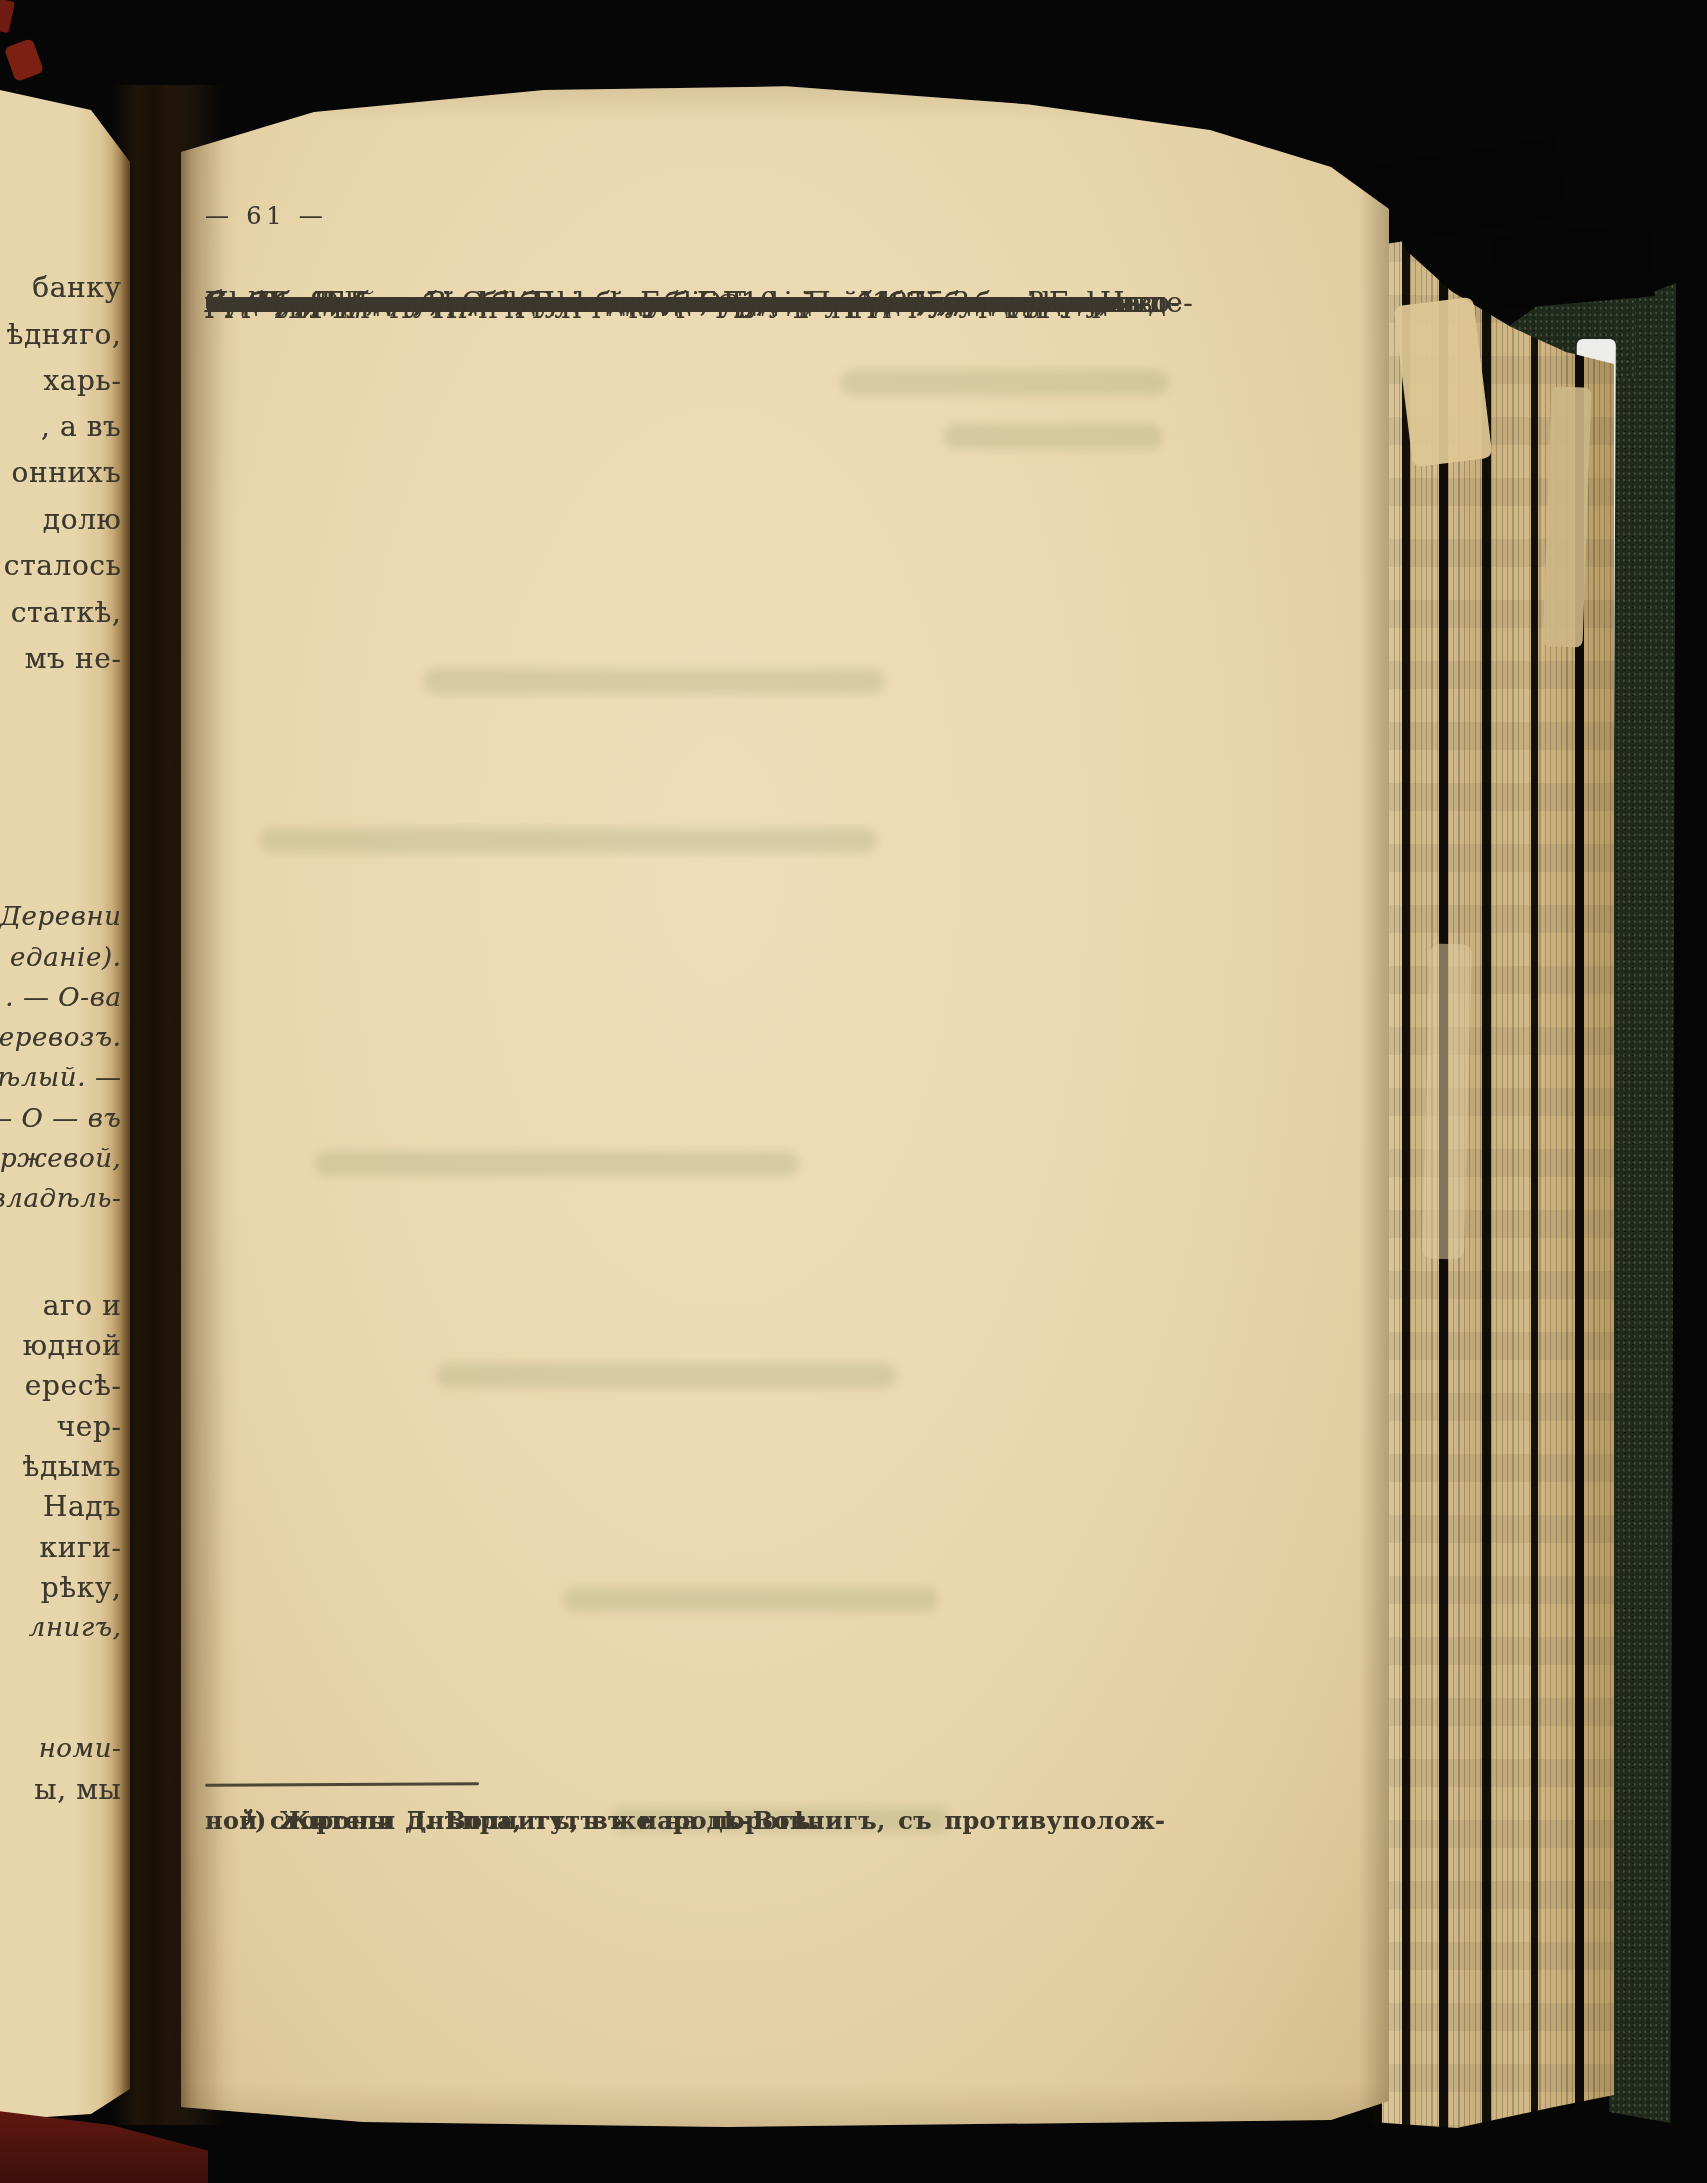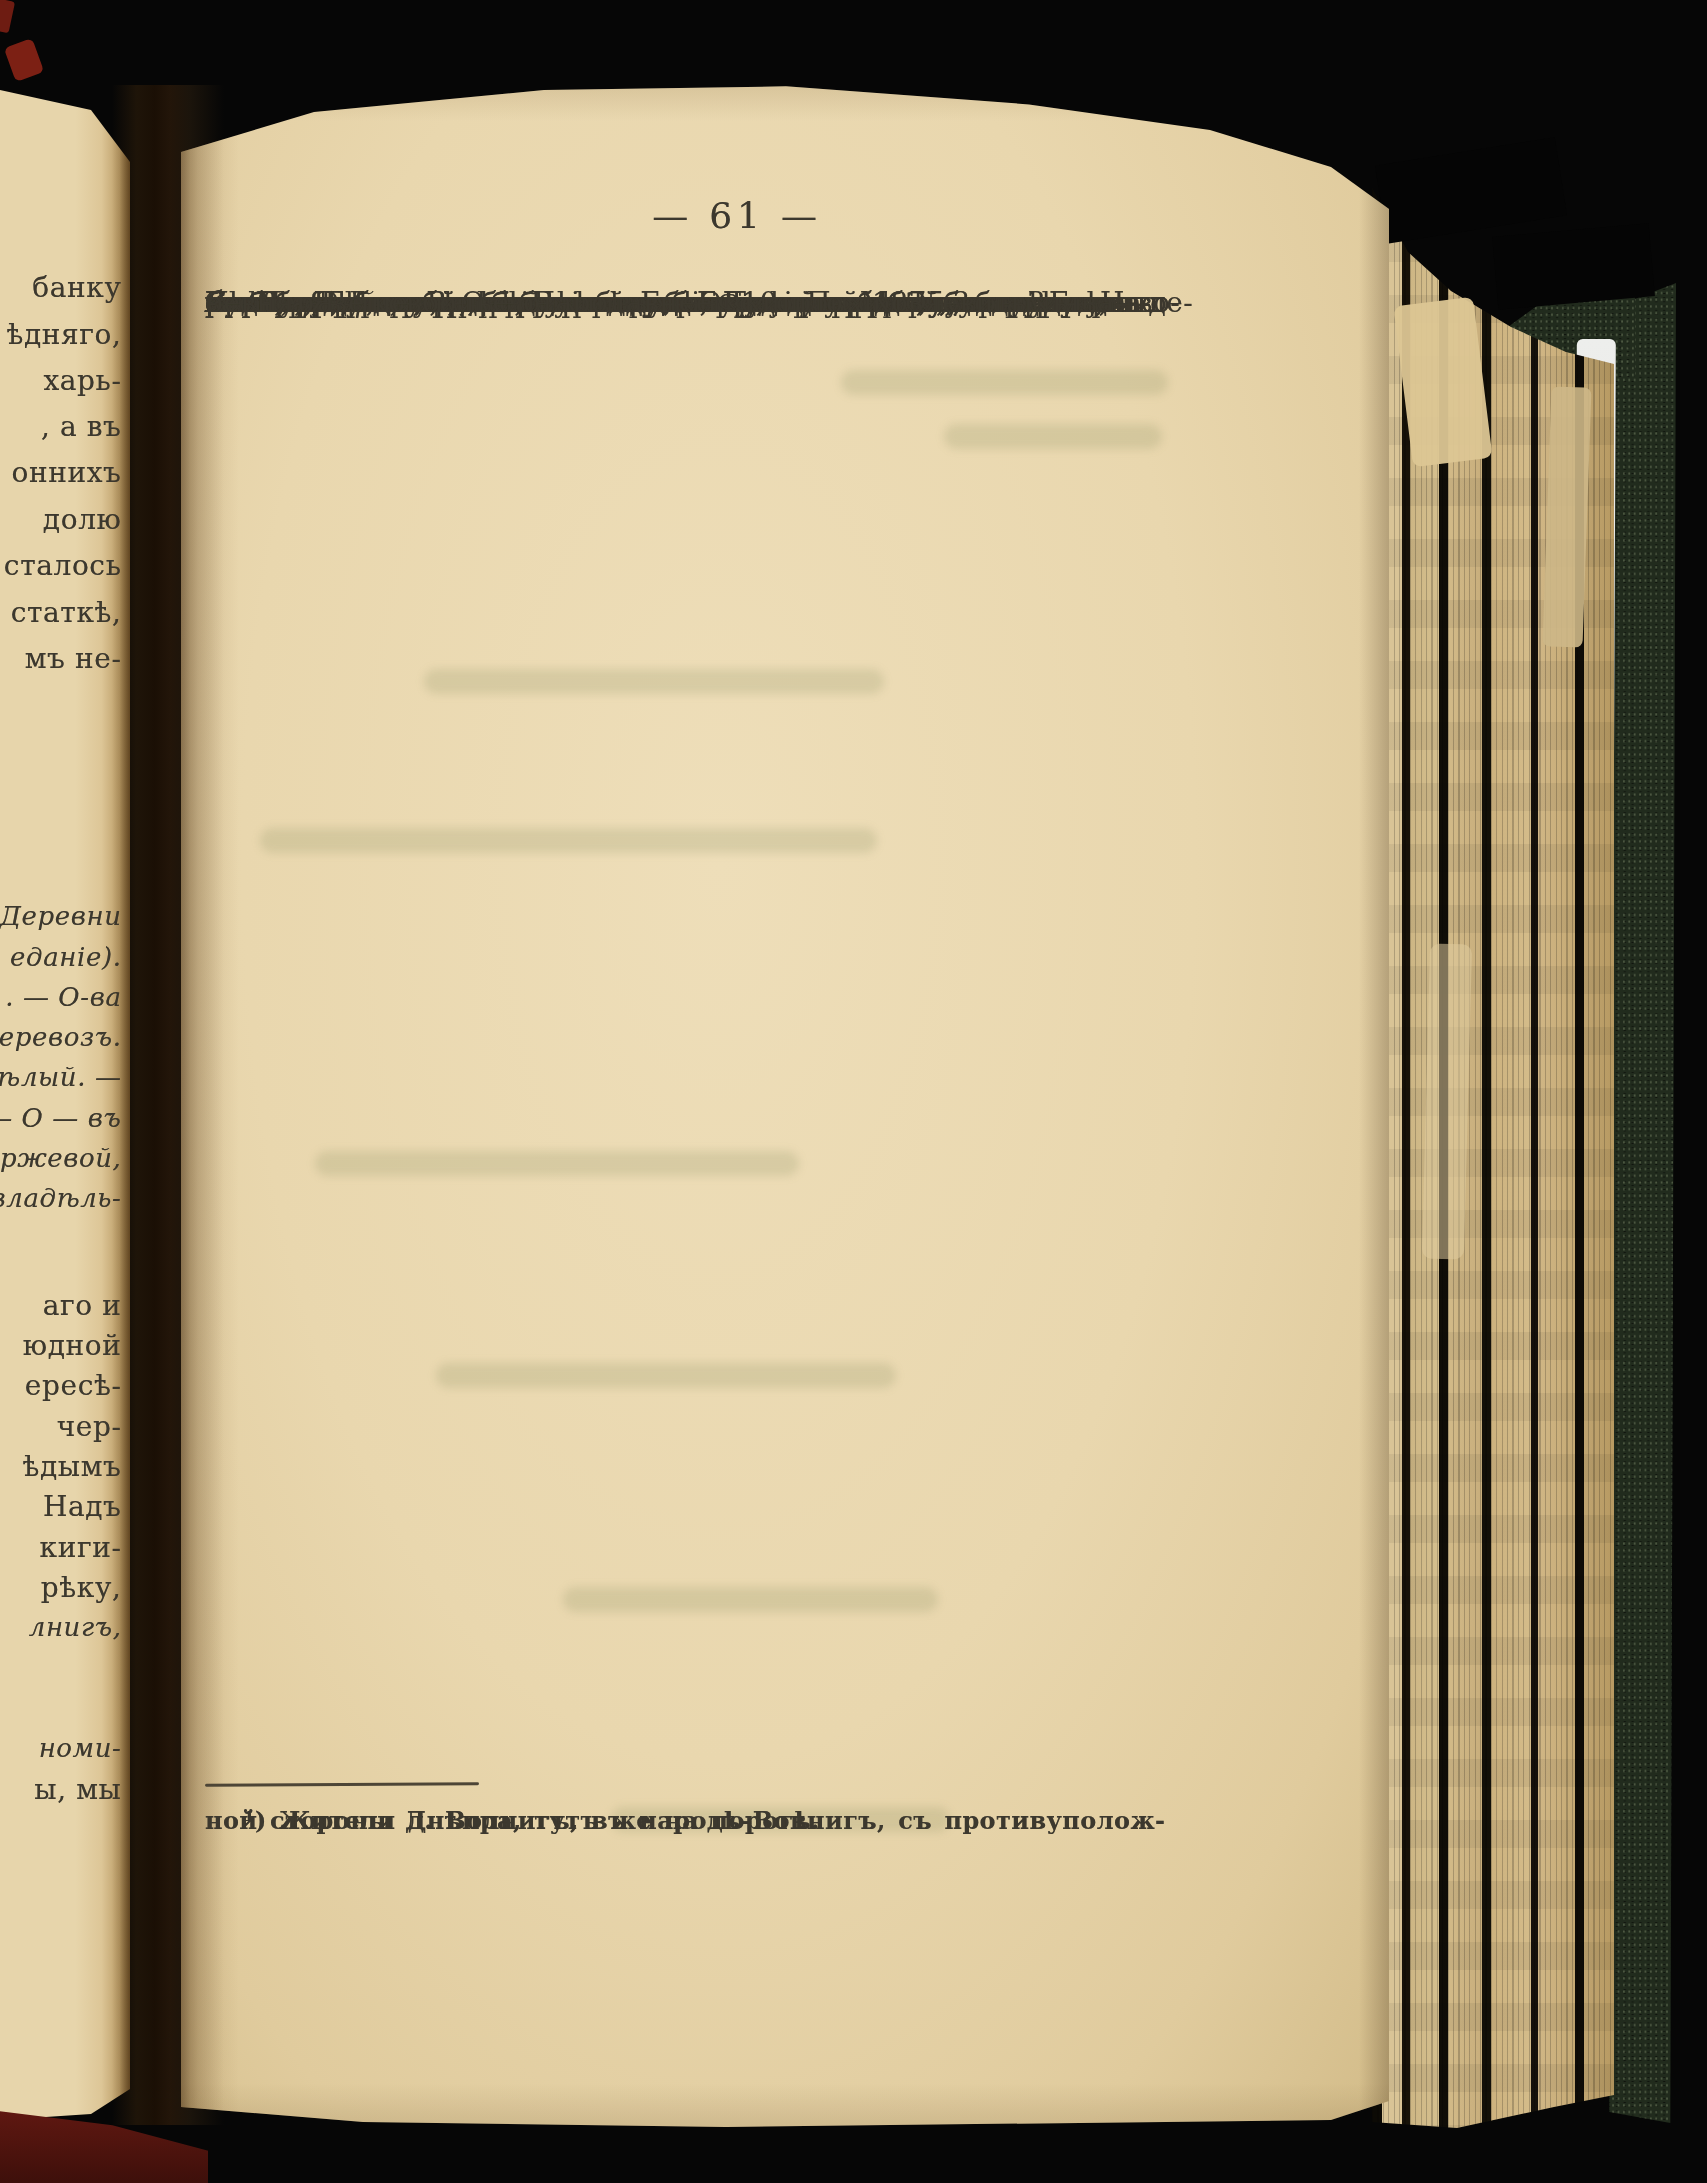--- a/index.html
+++ b/index.html
@@ -96,21 +96,21 @@
   .frag{
     right:8.5px;white-space:nowrap;
     font-size:28px;line-height:33px;color:var(--ink,#3c382e);
     letter-spacing:0.6px;text-shadow:0 0 0.6px rgba(60,55,45,.55);
   }
   .frag.it{font-style:italic;font-size:26px;}
 
   
   .page-number{
     left:205px;top:197px;width:1064px;height:38px;z-index:5;
-    font-size:36px;line-height:38px;text-align:center;letter-spacing:4.8px;
+    font-size:24px;line-height:38px;letter-spacing:4.8px;
     color:var(--ink,#3c382e);text-shadow:0 0 0.6px rgba(60,55,45,.55);
   }
   .body-text{
     left:205px;top:278px;width:1064px;z-index:5;
     font-size:28px;color:var(--ink,#3c382e);
     letter-spacing:0.5px;word-spacing:4.2px;
     text-shadow:0 0 0.6px rgba(60,55,45,.5);
   }
   .body-text .tl{position:static;height:50px;line-height:50px;
     text-align:justify;text-align-last:justify;white-space:nowrap;}

